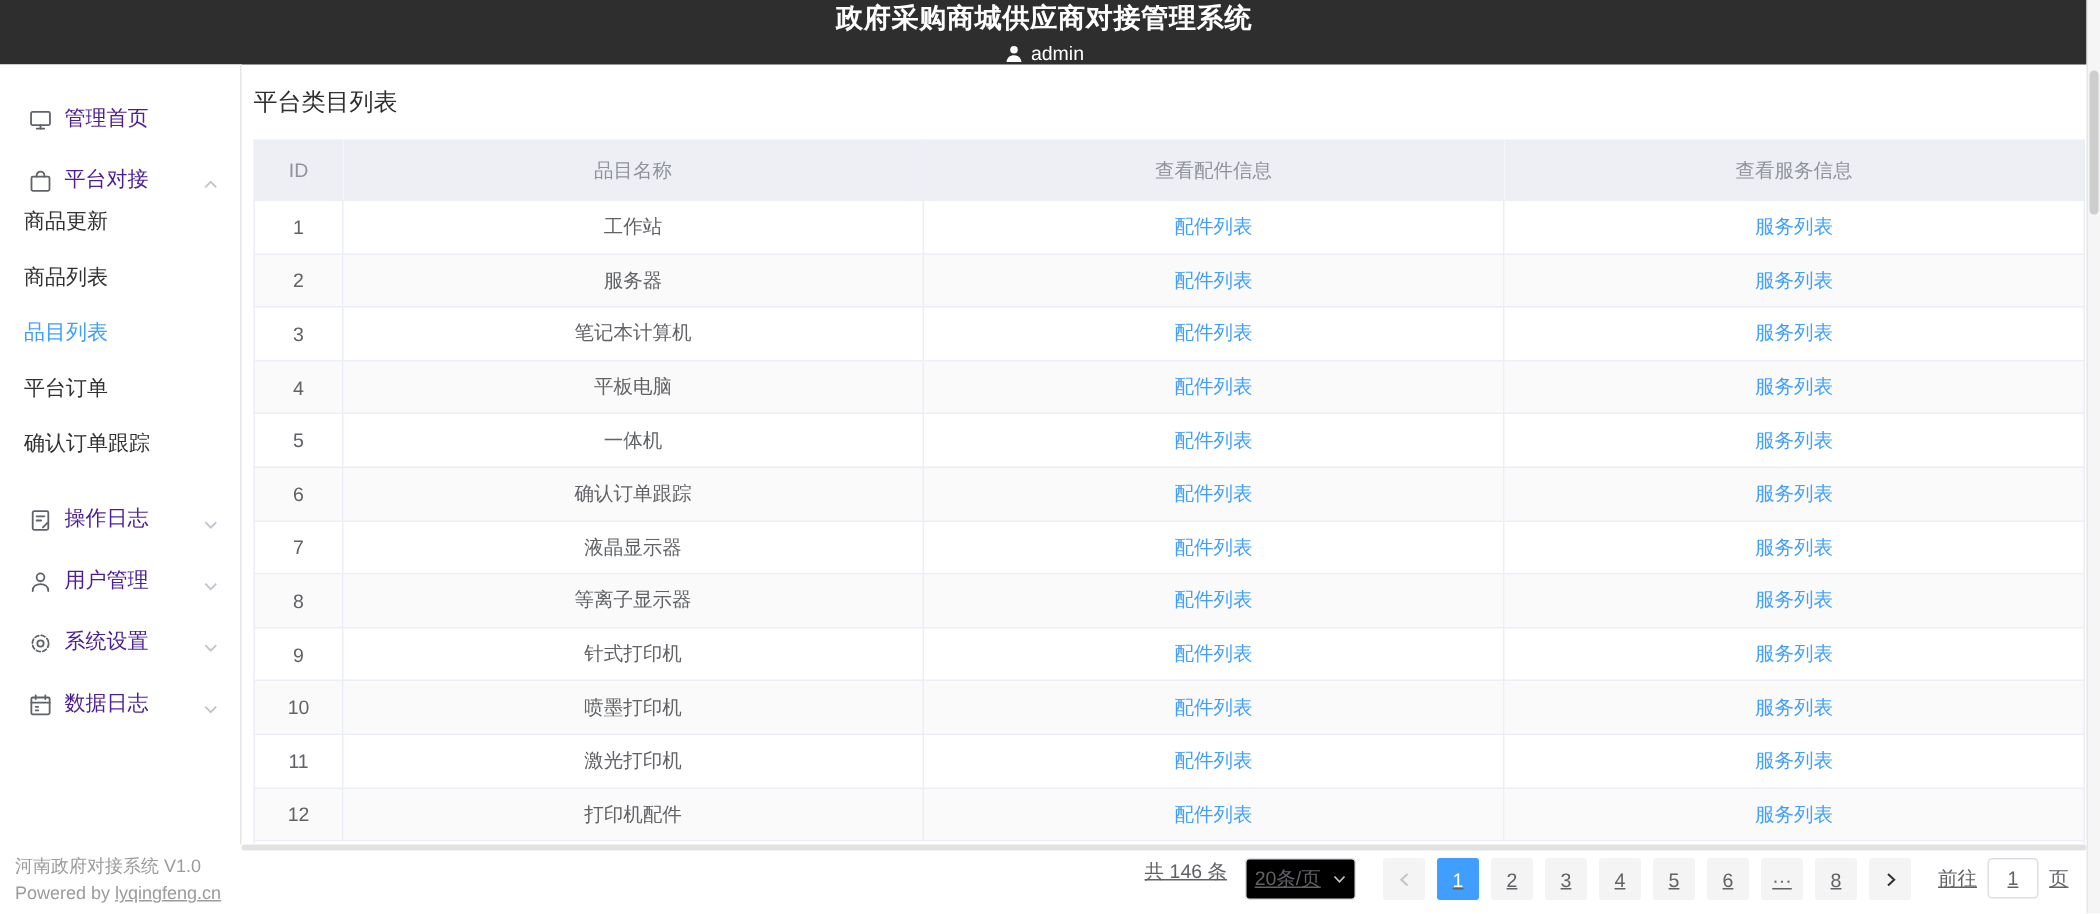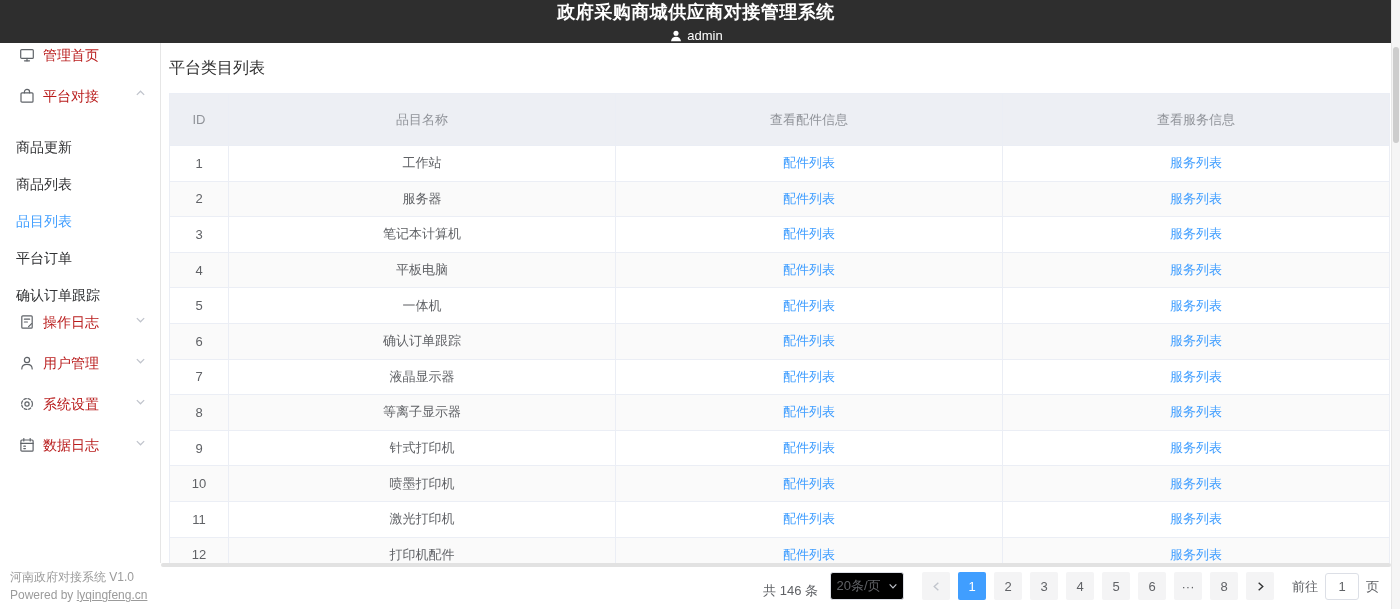--- a/index.html
+++ b/index.html
@@ -21,52 +21,52 @@
   .scroll-gutter {
     position:absolute; top:0; right:0; width:9px; height:609px;
     background:#f5f5f5; border-left:1px solid #e7e7e7; z-index:60;
   }
   .scroll-thumb { position:absolute; top:47px; left:1px; width:6px; height:96px; background:#cdcdcd; border-radius:3px; }
 
   
   .layout { display:flex; height:520px; }
 
   .sidebar { width:161px; flex:0 0 161px; border-right:1px solid #e6e6e6; position:relative; background:#fff; padding-top:4px; }
-  .side-item { height:41px; display:flex; align-items:flex-start; padding:0 14px 0 19px; font-size:14px; color:#b91c1c; cursor:pointer; }
+  .side-item { height:41px; display:flex; align-items:flex-end; padding:0 14px 0 19px; font-size:14px; color:#4c1d95; cursor:pointer; }
   .side-item .s-icon { width:16px; height:16px; margin-right:8px; display:flex; align-items:center; }
   .side-item .chev { margin-left:auto; display:flex; }
   .side-sub { height:37px; display:flex; align-items:center; padding-left:16px; font-size:14px; color:#303133; cursor:pointer; }
   .side-sub.active { color:#409eff; }
 
   .side-footer { position:absolute; left:10px; bottom:-42px; font-size:12px; color:#9b9b9b; line-height:1.55; white-space:nowrap; z-index:10; }
   .side-footer a { color:#9b9b9b; text-decoration:underline; cursor:pointer;text-align:right; }
 
   
   .main { flex:1; padding:0 10px 0 8px; overflow:hidden; }
   .page-title { height:50px; display:flex; align-items:center; font-size:16px; color:#2f2f2f; }
 
   table.cat-table { width:100%; border-collapse:collapse; table-layout:fixed; }
   .cat-table th, .cat-table td { border:1px solid #ebeef5; text-align:center; font-size:13px; overflow:hidden; white-space:nowrap; }
-  .cat-table th { background:#edeff4; color:#909399; font-weight:400; height:52px; }
+  .cat-table th { background:#edeff4; color:#909399; font-weight:400; height:40px; }
   .cat-table td { color:#606266; height:35.6px; background:#fff; }
   .cat-table tr.striped td { background:#fafafa; }
   .cat-table a.tbl-link { color:#409eff; text-decoration:none; cursor:pointer; }
   .col-id { width:59px; } .col-name { width:387px; }
 
   .partial-row { height:7px; border-left:1px solid #ebeef5; border-right:1px solid #ebeef5; background:#fff; }
 
   
   .bottom-bar {
     position:absolute; left:161px; top:563px; height:46px; right:9px;
     background:#fff; display:flex; align-items:center; justify-content:flex-end;
     padding-right:12px; z-index:20;
   }
   .h-scrollbar { position:absolute; top:0; left:0; right:0; height:4px; background:#e2e2e2; border-radius:2px; }
 
-  .pagination { display:flex; align-items:flex-end; font-size:13px; color:#606266; }
+  .pagination { display:flex; align-items:flex-start; font-size:13px; color:#606266;text-decoration:underline; }
   .pg-total { margin-right:12px; }
   .pg-size { width:74px; height:28px; border:1px solid #dcdfe6; border-radius:3px; background:#000000;
     display:flex; align-items:center; justify-content:center; gap:7px; cursor:pointer; margin-right:18px; color:#606266; }
   .pager { display:flex; align-items:center; gap:8px; }
   .pbtn { min-width:28px; height:28px; padding:0 4px; border-radius:2px; background:#f4f4f5; color:#606266;
     display:flex; align-items:center; justify-content:center; font-size:13px; cursor:pointer; }
   .pbtn.active { background:#409eff; color:#fff; }
   .pbtn.disabled { cursor:default; }
   .pg-goto { margin-left:18px; display:flex; align-items:center; gap:7px; color:#606266; }
   .pg-goto input { width:34px; height:27px; border:1px solid #dcdfe6; border-radius:3px; text-align:center;

